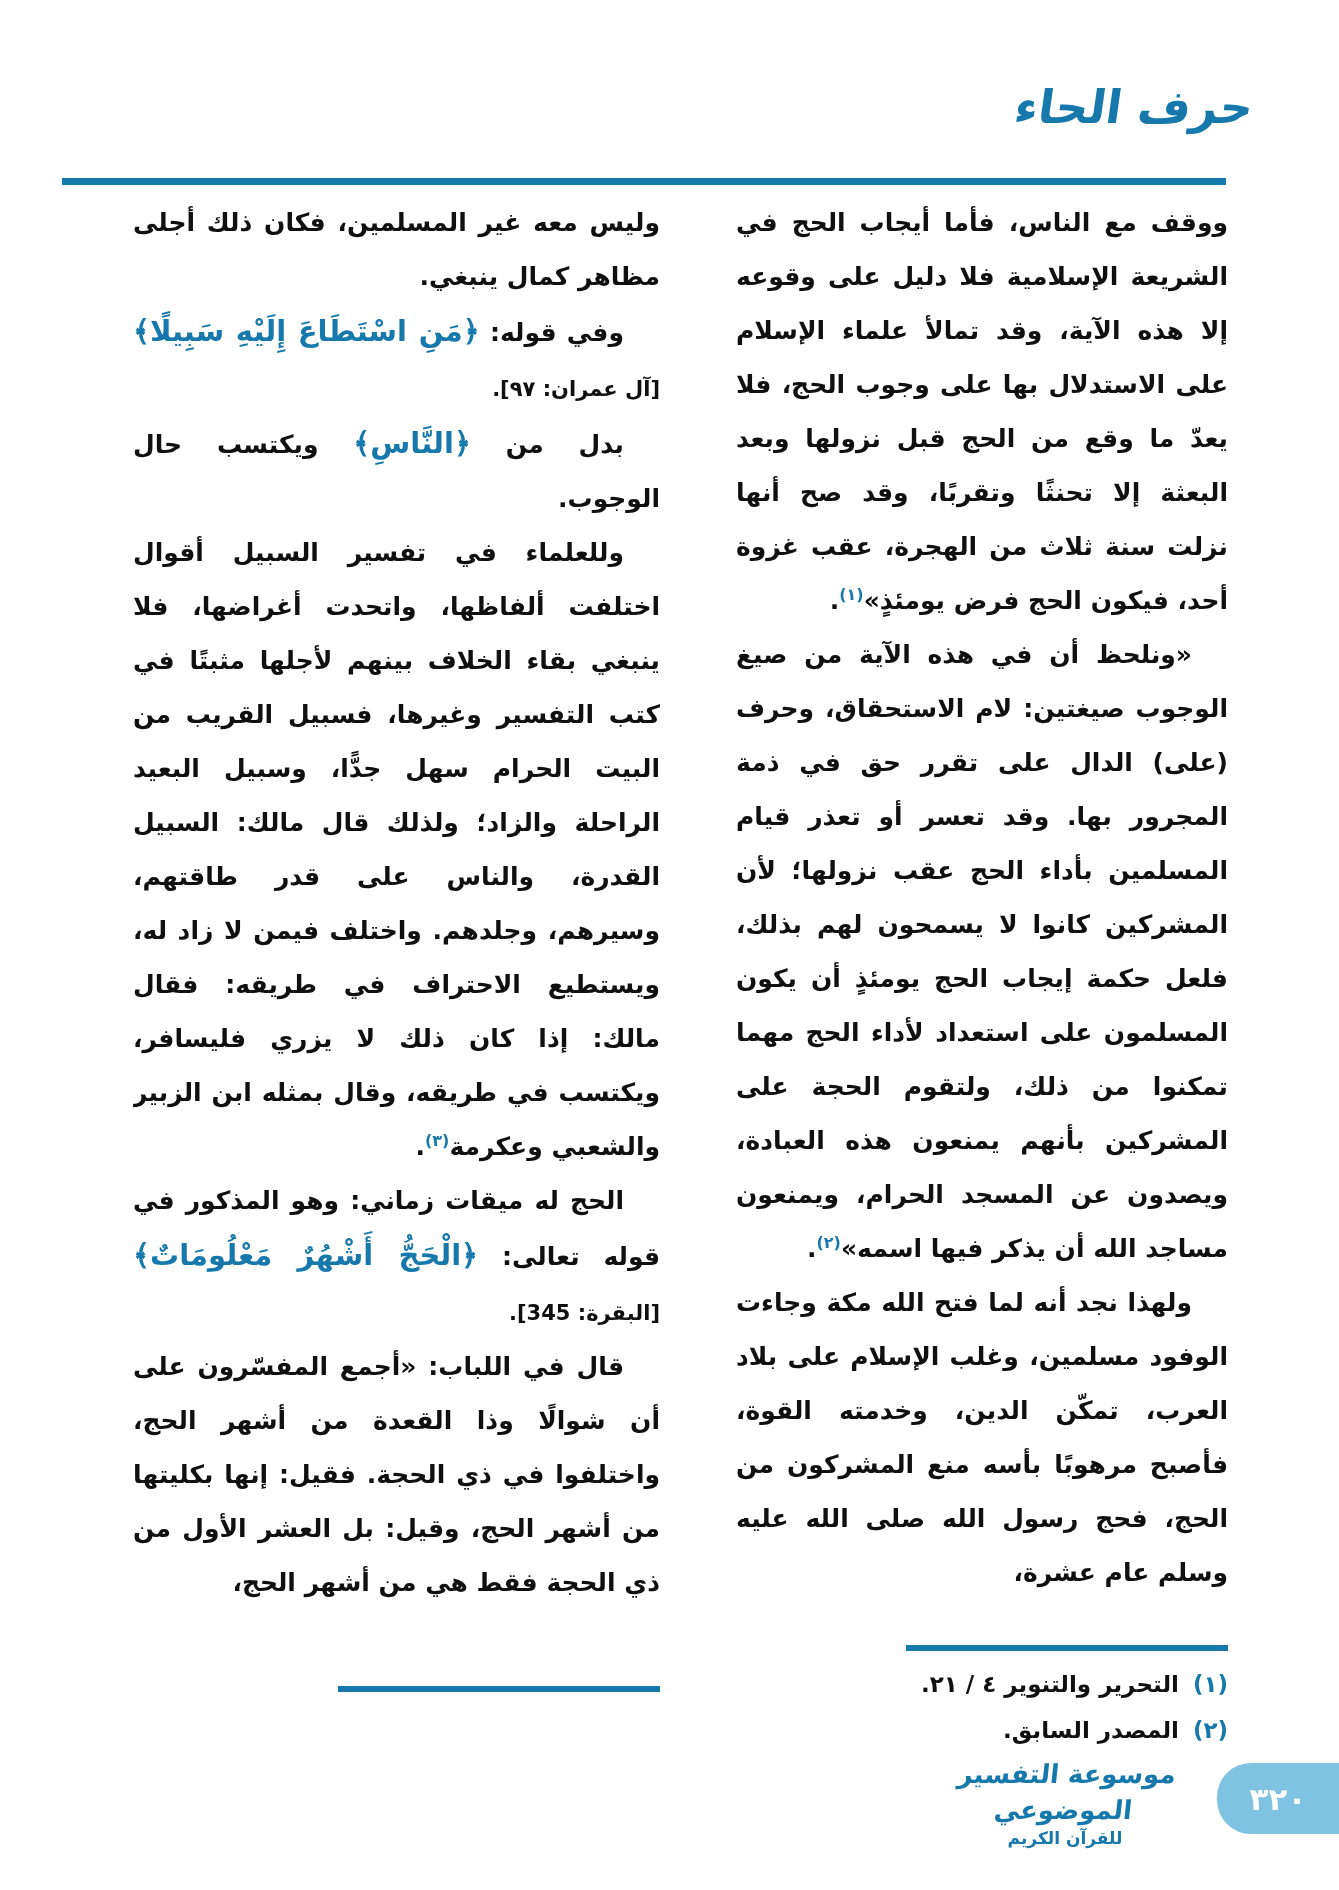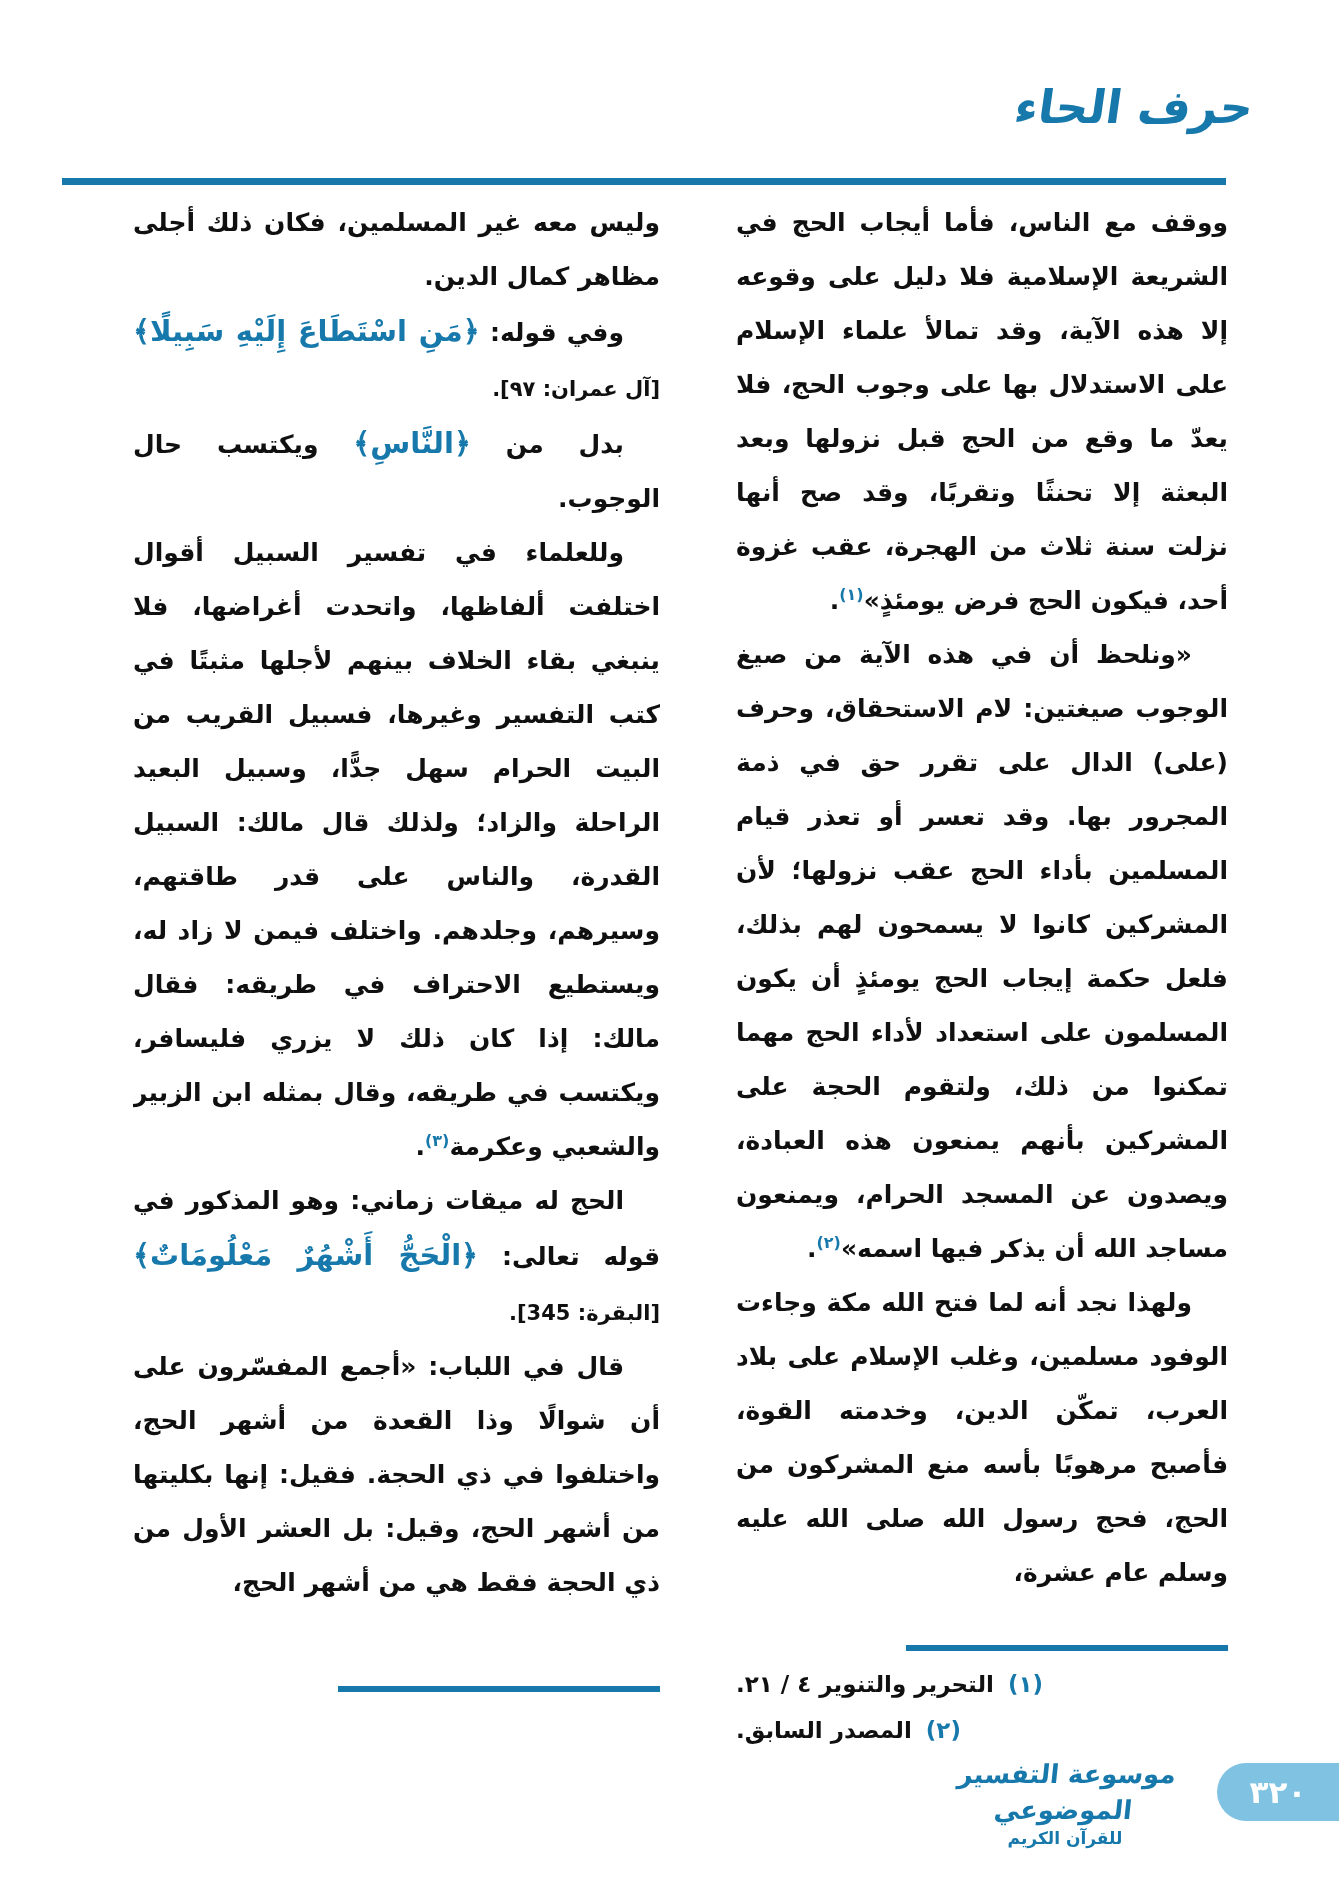--- a/index.html
+++ b/index.html
@@ -56,25 +56,25 @@
   .run-cite{font-size:21px;margin-top:48px;}
   .footnotes{
     position:absolute;
     direction:rtl;
     color:var(--text);
     font-size:23px;line-height:46px;font-weight:bold;
   }
   .footnotes-right{right:111px;width:492px;top:1645px;}
   .footnotes-left{left:133px;width:527px;top:1686px;}
   .fn-rule{width:322px;height:6px;background:var(--teal);margin-bottom:10px;}
-  .footnote{text-align:left;}
+  .footnote{text-align:right;}
   .fn-num{color:var(--teal);margin-left:14px;}
   .page-badge{
     position:absolute;top:1763px;right:0;
-    width:122px;height:58px;
+    width:122px;height:71px;
     background:var(--badge);
     border-radius:34px 0 0 34px;
     color:#ffffff;
     display:flex;align-items:center;justify-content:center;
     font-size:31px;font-weight:bold;
   }
   .logo{
     position:absolute;top:1756px;left:920px;width:290px;
     text-align:center;
     color:var(--teal);
@@ -93,21 +93,21 @@
 
   <div class="header-rule"></div>
 
   <div class="col col-right">
       <p class=""><span class="run-text">ووقف مع الناس، فأما أيجاب الحج في الشريعة الإسلامية فلا دليل على وقوعه إلا هذه الآية، وقد تمالأ علماء الإسلام على الاستدلال بها على وجوب الحج، فلا يعدّ ما وقع من الحج قبل نزولها وبعد البعثة إلا تحنثًا وتقربًا، وقد صح أنها نزلت سنة ثلاث من الهجرة، عقب غزوة أحد، فيكون الحج فرض يومئذٍ»</span><span class="run-ref">(١)</span><span class="run-text">.</span></p>
       <p class=" indent"><span class="run-text">«ونلحظ أن في هذه الآية من صيغ الوجوب صيغتين: لام الاستحقاق، وحرف (على) الدال على تقرر حق في ذمة المجرور بها. وقد تعسر أو تعذر قيام المسلمين بأداء الحج عقب نزولها؛ لأن المشركين كانوا لا يسمحون لهم بذلك، فلعل حكمة إيجاب الحج يومئذٍ أن يكون المسلمون على استعداد لأداء الحج مهما تمكنوا من ذلك، ولتقوم الحجة على المشركين بأنهم يمنعون هذه العبادة، ويصدون عن المسجد الحرام، ويمنعون مساجد الله أن يذكر فيها اسمه»</span><span class="run-ref">(٢)</span><span class="run-text">.</span></p>
       <p class=" indent"><span class="run-text">ولهذا نجد أنه لما فتح الله مكة وجاءت الوفود مسلمين، وغلب الإسلام على بلاد العرب، تمكّن الدين، وخدمته القوة، فأصبح مرهوبًا بأسه منع المشركون من الحج، فحج رسول الله صلى الله عليه وسلم عام عشرة،</span></p>
     </div>
 
   <div class="col col-left">
-      <p class=""><span class="run-text">وليس معه غير المسلمين، فكان ذلك أجلى مظاهر كمال الدين.</span></p>
+      <p class=""><span class="run-text">وليس معه غير المسلمين، فكان ذلك أجلى مظاهر كمال ينبغي.</span></p>
       <p class=" indent"><span class="run-text">وفي قوله: </span><span class="run-quran">﴿مَنِ اسْتَطَاعَ إِلَيْهِ سَبِيلًا﴾</span><span class="run-cite"> [آل عمران: ٩٧].</span></p>
       <p class=" indent"><span class="run-text">بدل من </span><span class="run-quran">﴿النَّاسِ﴾</span><span class="run-text"> ويكتسب حال الوجوب.</span></p>
       <p class=" indent"><span class="run-text">وللعلماء في تفسير السبيل أقوال اختلفت ألفاظها، واتحدت أغراضها، فلا ينبغي بقاء الخلاف بينهم لأجلها مثبتًا في كتب التفسير وغيرها، فسبيل القريب من البيت الحرام سهل جدًّا، وسبيل البعيد الراحلة والزاد؛ ولذلك قال مالك: السبيل القدرة، والناس على قدر طاقتهم، وسيرهم، وجلدهم. واختلف فيمن لا زاد له، ويستطيع الاحتراف في طريقه: فقال مالك: إذا كان ذلك لا يزري فليسافر، ويكتسب في طريقه، وقال بمثله ابن الزبير والشعبي وعكرمة</span><span class="run-ref">(٣)</span><span class="run-text">.</span></p>
       <p class=" indent"><span class="run-text">الحج له ميقات زماني: وهو المذكور في قوله تعالى: </span><span class="run-quran">﴿الْحَجُّ أَشْهُرٌ مَعْلُومَاتٌ﴾</span><span class="run-cite"> [البقرة: 345].</span></p>
       <p class=" indent"><span class="run-text">قال في اللباب: «أجمع المفسّرون على أن شوالًا وذا القعدة من أشهر الحج، واختلفوا في ذي الحجة. فقيل: إنها بكليتها من أشهر الحج، وقيل: بل العشر الأول من ذي الحجة فقط هي من أشهر الحج،</span></p>
     </div>
 
   <div class="footnotes footnotes-right">
     <div class="fn-rule"></div>
     <div>

